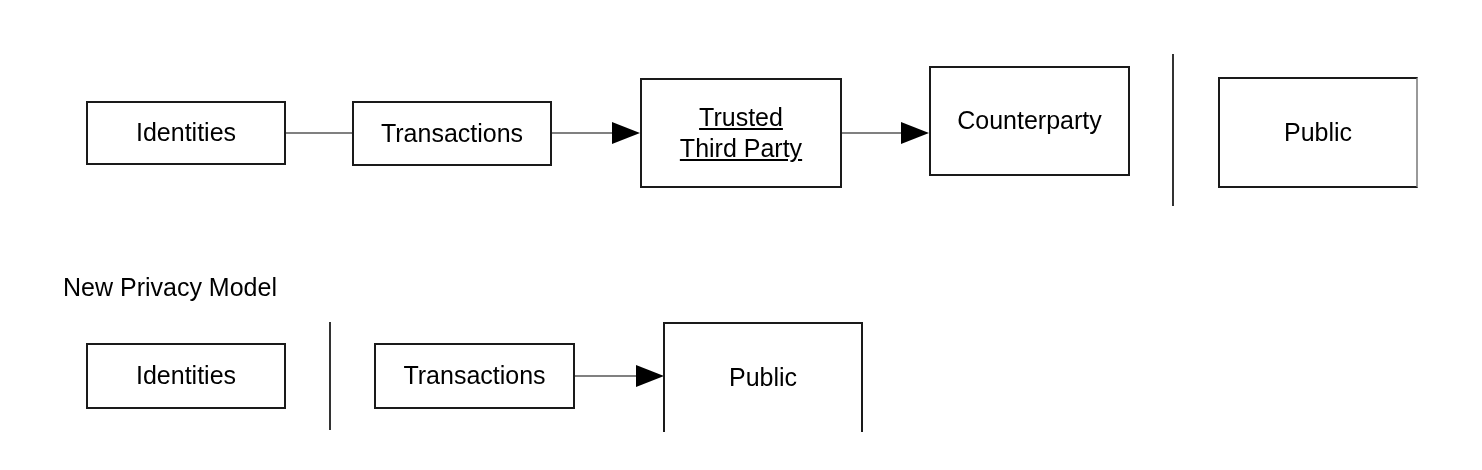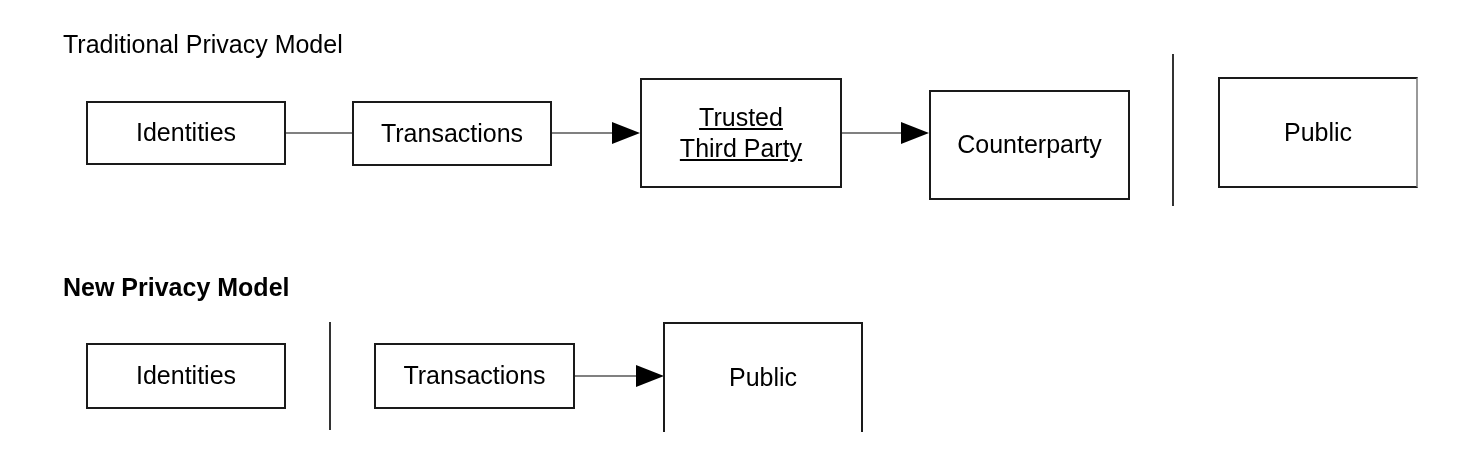--- a/index.html
+++ b/index.html
@@ -61,41 +61,40 @@
   
   #t1  { left: 63px;   top: 31px; }
   #b1  { left: 86px;   top: 101px; width: 200px; height: 64px; }
   #c1  { left: 286px;  top: 132px; width: 66px; }
   #b2  { left: 352px;  top: 101px; width: 200px; height: 65px; }
   #a1l { left: 552px;  top: 132px; width: 62px; }
   #a1h { left: 612px;  top: 122px; }
   #b3  { left: 640px;  top: 78px;  width: 202px; height: 110px; text-decoration: underline; }
   #a2l { left: 842px;  top: 132px; width: 61px; }
   #a2h { left: 901px;  top: 122px; }
-  #b4  { left: 929px;  top: 90px;  width: 201px; height: 110px; }
+  #b4  { left: 929px;  top: 66px;  width: 201px; height: 110px; }
   #d1  { left: 1172px; top: 54px;  height: 152px; }
   #b5  { left: 1218px; top: 77px;  width: 200px; height: 111px;
          border-right-color: var(--cut_border, #999999); }
 
   
-  #t2  { left: 63px;   top: 274px; font-weight: bold; }
+  #t2  { left: 63px;   top: 274px; }
   #b6  { left: 86px;   top: 343px; width: 200px; height: 66px; }
   #d2  { left: 329px;  top: 322px; height: 108px; }
   #b7  { left: 374px;  top: 343px; width: 201px; height: 66px; }
   #a3l { left: 575px;  top: 375px; width: 63px; }
   #a3h { left: 636px;  top: 365px; }
   #b8  { left: 663px;  top: 322px; width: 200px; height: 110px;
          border-bottom: none; }
 </style>
 </head>
 <body>
 
 <div class="canvas">
 
-  <div id="t1" class="title">Traditional Privacy Model</div>
 
   <div id="b1" class="box">
     <span class="box-label">Identities</span>
   </div>
 
   <div id="c1" class="hline"></div>
 
   <div id="b2" class="box">
     <span class="box-label">Transactions</span>
   </div>

